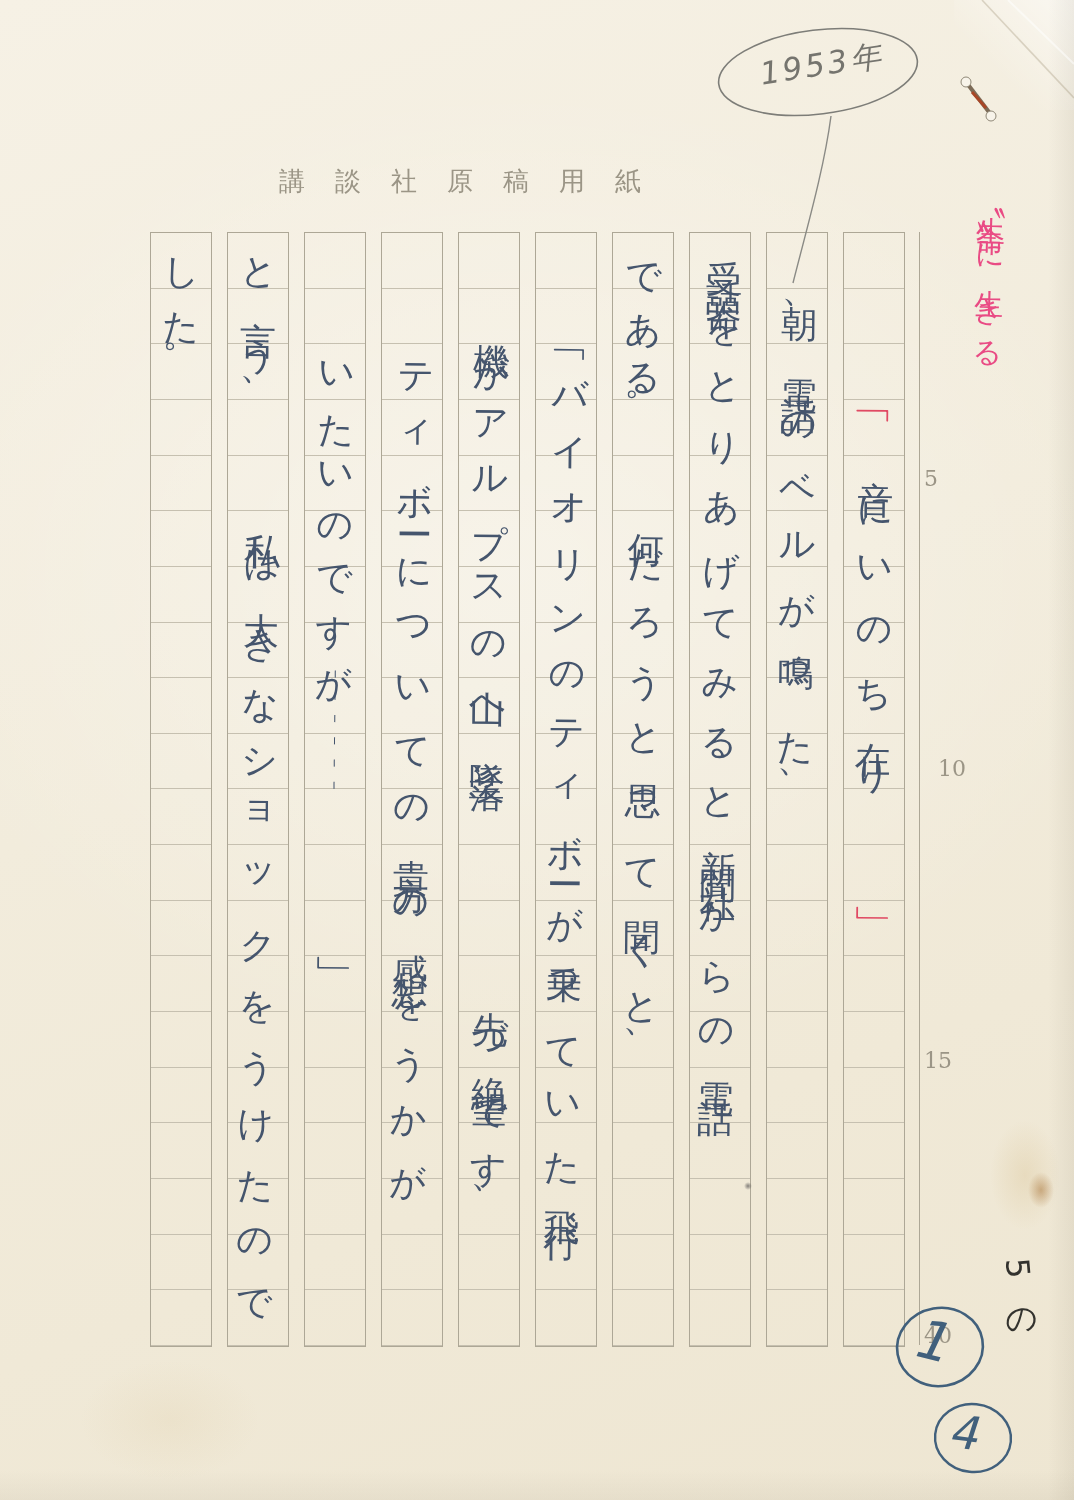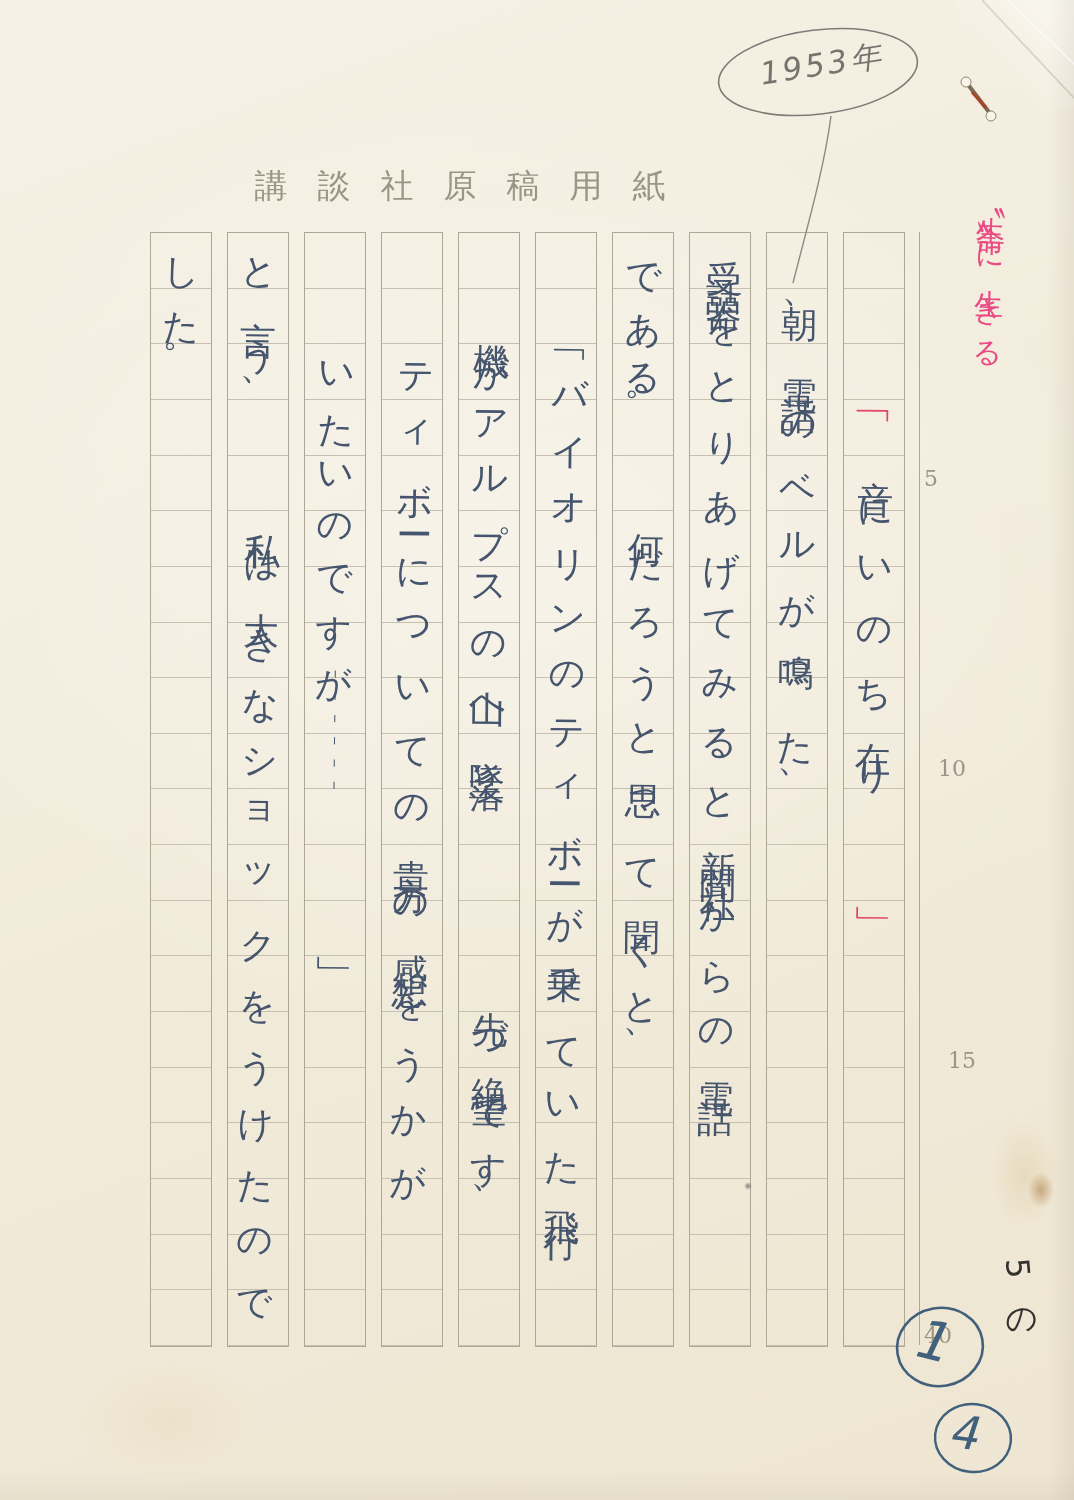--- a/index.html
+++ b/index.html
@@ -11,21 +11,21 @@
   .paper{position:absolute;inset:0;}
   
   .edge-right{position:absolute;top:0;right:0;width:26px;height:100%;
       background:linear-gradient(to right,rgba(0,0,0,0),rgba(90,80,60,.08));}
   .edge-bottom{position:absolute;bottom:0;left:0;width:100%;height:30px;
       background:linear-gradient(to bottom,rgba(0,0,0,0),rgba(90,80,60,.06));}
   .corner-light{position:absolute;top:0;right:0;width:120px;height:110px;
       background:linear-gradient(225deg,rgba(255,255,255,.55),rgba(255,255,255,0) 65%);}
   
   .header{position:absolute;left:0;top:164px;width:920px;text-align:center;
-      font-family:Liberation Mono, monospace;font-size:33px;letter-spacing:30px;
+      font-family:Liberation Mono, monospace;font-size:26px;letter-spacing:30px;
       color:var(--print);text-indent:30px;}
   
   .gridcol{position:absolute;top:232px;height:1113px;width:60px;
       border:1px solid var(--gridline);
       background:repeating-linear-gradient(to bottom,
         transparent 0, transparent 54.65px,
         var(--gridrow) 54.65px, var(--gridrow) 55.65px);}
   .grid-endline{position:absolute;top:232px;left:919px;height:1113px;width:0;
       border-left:1px solid var(--gridline);}
   .rowmarker{position:absolute;font-family:"DejaVu Serif",serif;font-size:22px;
@@ -75,21 +75,21 @@
       <div class="gridcol" style="left: 535px;"></div>
       <div class="gridcol" style="left: 612px;"></div>
       <div class="gridcol" style="left: 689px;"></div>
       <div class="gridcol" style="left: 766px;"></div>
       <div class="gridcol" style="left: 843px;"></div>
     </div>
   <div class="grid-endline"></div>
   <div id="rowmarkers">
       <div class="rowmarker" style="left: 924px; top: 466px;">5</div>
       <div class="rowmarker" style="left: 938px; top: 756px;">10</div>
-      <div class="rowmarker" style="left: 948px; top: 1048px;">15</div>
+      <div class="rowmarker" style="left: 924px; top: 1048px;">15</div>
       <div class="rowmarker" style="left: 924px; top: 1323px;">40</div>
     </div>
 
   <div id="columns">
       <div class="vseg c-red bracket" style="left: 843px; top: 398.95px; letter-spacing: 17.65px;">「</div>
       <div class="vseg c-ink" style="left: 843px; top: 451.817px; letter-spacing: 19.65px;">音にいのち在り</div>
       <div class="vseg c-red bracket" style="left: 843px; top: 883.105px; letter-spacing: 17.65px;">」</div>
       <div class="vseg c-ink" style="left: 766px; top: 276.52px; letter-spacing: 18.72px;">朝、電話のベルが鳴った、</div>
       <div class="vseg c-ink" style="left: 689px; top: 232px; letter-spacing: 18.26px;">受話器をとりあげてみると新聞社からの電話</div>
       <div class="vseg c-ink" style="left: 612px; top: 237.565px; letter-spacing: 8.52px;">である。</div>

